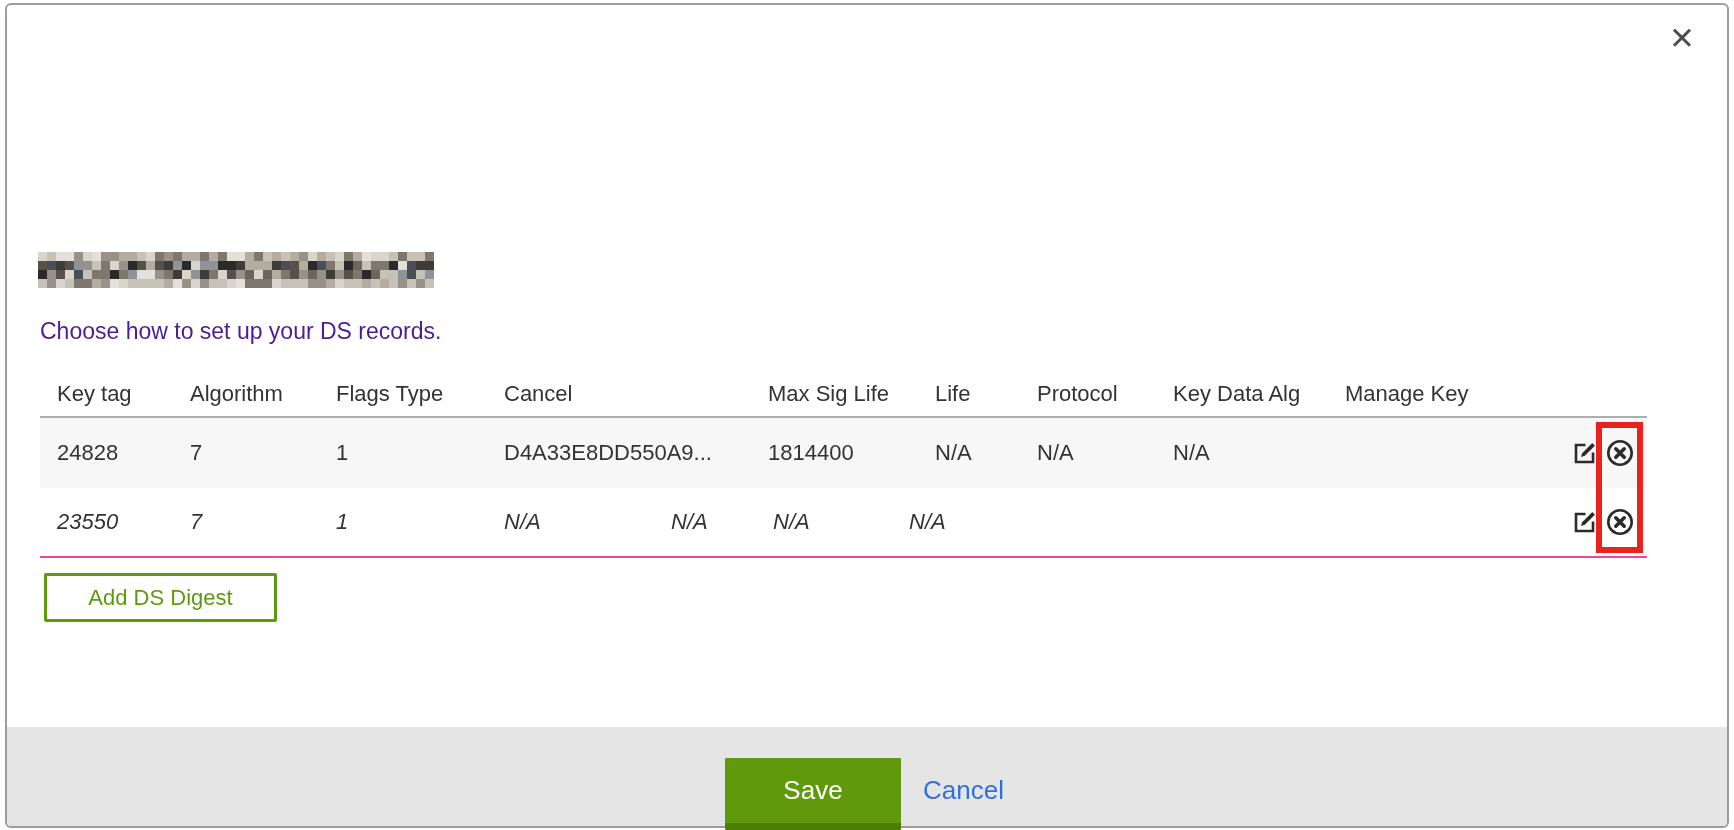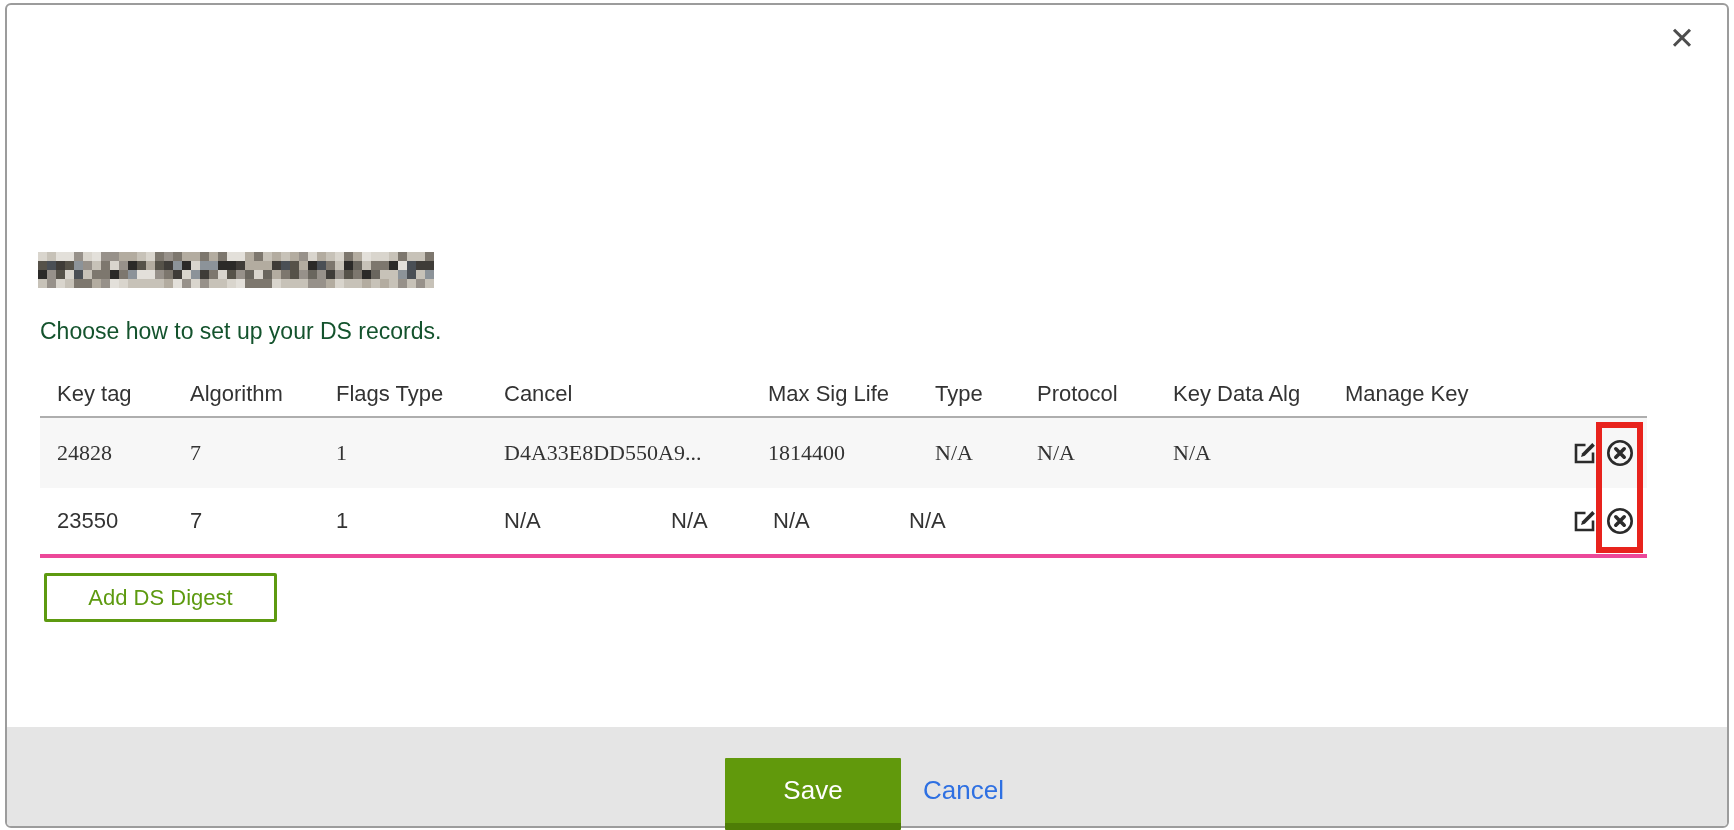--- a/index.html
+++ b/index.html
@@ -12,28 +12,28 @@
   .title { position:absolute; left:33px; top:28px; font-size:35px; font-weight:400;
            color:#3f3f3f; letter-spacing:-0.5px; }
 
   .close-btn { position:absolute; right:32px; top:18px; font-size:31px; font-weight:700;
                color:#4d4d4d; cursor:pointer; line-height:1; }
 
   .domain-mosaic { position:absolute; left:31px; top:247px; width:396px; height:36px;
                    display:grid; grid-template-columns:repeat(44,9px); grid-auto-rows:9px; }
   .domain-mosaic i { display:block; }
 
-  .instruction { position:absolute; left:33px; top:313px; font-size:23px; color:#14532d; }
+  .instruction { position:absolute; left:33px; top:313px; font-size:23px; color:#4c1d95; }
 
   .ds-table { position:absolute; left:33px; top:367px; width:1607px; font-size:22px; }
   .trow { display:flex; align-items:center; padding-left:17px; }
   .thead { height:46px; border-bottom:2px solid #aeaeae; color:#333; }
   .tr { height:70px; }
-  .tr.alt { background:#f7f7f7;font-family:Liberation Serif, serif; }
-  .tr.last { border-bottom:4px solid #ec4899; }
+  .tr.alt { background:#f7f7f7; }
+  .tr.last { border-bottom:2px solid #ec4899;font-style:italic; }
   .c0{width:133px;} .c1{width:146px;} .c2{width:168px;} .c3{width:264px;}
   .c4{width:167px;} .c5{width:102px;} .c6{width:136px;} .c7{width:172px;} .c8{width:155px;}
   .c-actions { flex:1; display:flex; justify-content:flex-end; align-items:center;
                gap:8px; padding-right:12px; }
   .icon-btn { display:inline-flex; cursor:pointer; }
 
   .highlight-box { position:absolute; left:1589px; top:417px; width:47px; height:131px;
                    border:6px solid #e8231d; pointer-events:none; }
 
   .add-btn { position:absolute; left:37px; top:568px; width:233px; height:49px;
@@ -240,21 +240,21 @@
 
   <div class="instruction">Choose how to set up your DS records.</div>
 
   <div class="ds-table">
     <div class="trow thead">
       <div class="c0">Key tag</div>
       <div class="c1">Algorithm</div>
       <div class="c2">Flags Type</div>
       <div class="c3">Cancel</div>
       <div class="c4">Max Sig Life</div>
-      <div class="c5">Type</div>
+      <div class="c5">Life</div>
       <div class="c6">Protocol</div>
       <div class="c7">Key Data Alg</div>
       <div class="c8">Manage Key</div>
       <div class="c-actions"></div>
     </div>
 
     <div class="trow tr alt">
       <div class="c0">24828</div>
       <div class="c1">7</div>
       <div class="c2">1</div>

